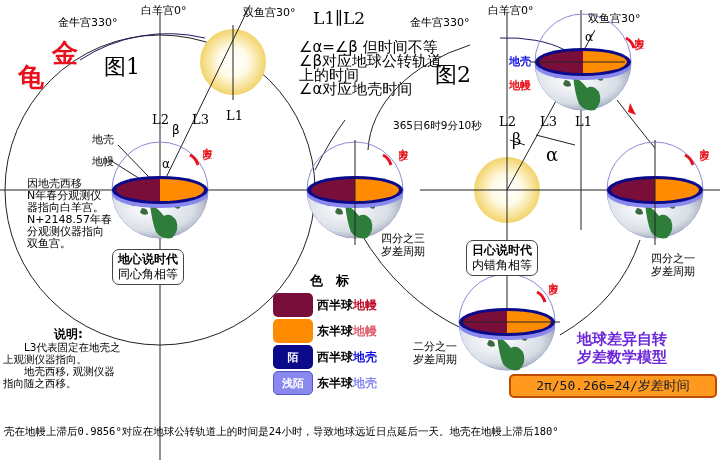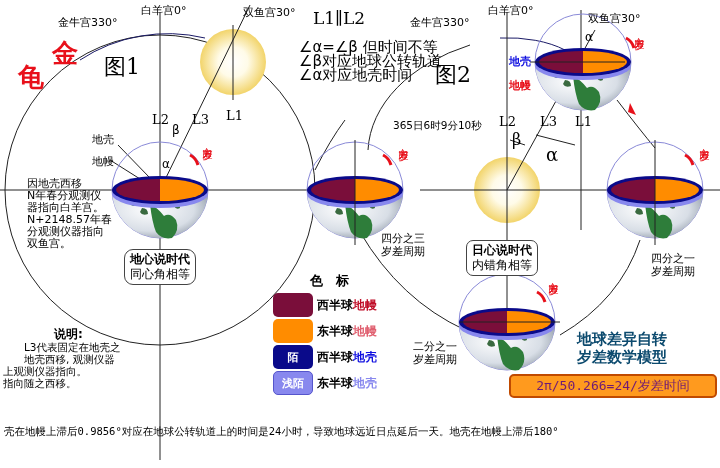--- a/index.html
+++ b/index.html
@@ -8,21 +8,21 @@
   .abs { position: absolute; white-space: nowrap; }
   .lbl { font-size: 11px; line-height: 13px; }
   .serif { font-family: "DejaVu Serif", "Liberation Serif", serif; }
   .vert { writing-mode: vertical-rl; font-size: 10px; color: #e8101a; letter-spacing: -1px; line-height: 11px; }
   svg.canvas { position: absolute; left: 0; top: 0; }
   .box { position: absolute; border: 1px solid #444; border-radius: 7px; background: #fff; text-align: center; font-size: 12px; line-height: 15px; padding: 2px 5px; }
   .box b { font-weight: bold; display: block; }
   .legend-row { position: absolute; left: 273px; height: 26px; display: flex; align-items: center; }
   .swatch { width: 40px; height: 24px; border-radius: 5px; margin-right: 4px; color: #fff; font-size: 11px; font-weight: bold; display: flex; align-items: center; justify-content: center; box-sizing: border-box; }
   .legend-text { font-size: 12px; font-weight: bold; }
-  .formula { position: absolute; left: 509px; top: 374px; width: 204px; height: 20px; background: #ff9a1e; border: 2px solid #c04a00; border-radius: 5px; color: #701a75; font-size: 13px; line-height: 20px; text-align: center; font-family: "DejaVu Sans Mono", "Liberation Mono", monospace; }
+  .formula { position: absolute; left: 509px; top: 374px; width: 204px; height: 20px; background: #ff9a1e; border: 2px solid #c04a00; border-radius: 5px; color: #0f172a; font-size: 13px; line-height: 20px; text-align: center; font-family: "DejaVu Sans Mono", "Liberation Mono", monospace; }
   .para { position: absolute; left: 4px; top: 399px; width: 712px; font-size: 10.5px; line-height: 13px; font-family: "DejaVu Sans Mono", "Liberation Mono", monospace; white-space: pre; }
 </style>
 </head>
 <body>
 
 <svg class="canvas" width="720" height="468" viewBox="0 0 720 468">
   <defs>
     <radialGradient id="sunGrad" cx="50%" cy="50%" r="50%">
       <stop offset="0%" stop-color="#ffffff"></stop>
       <stop offset="45%" stop-color="#fffbe8"></stop>
@@ -109,29 +109,30 @@
 <div class="abs lbl" style="left:92px;top:155px;">地幔</div>
 <div class="abs vert" style="left:202px;top:142px;">岁差方向</div>
 <div class="abs" style="left:27px;top:178px;font-size:11px;line-height:12px;">
   <div>因地壳西移</div>
   <div>N年春分观测仪</div>
   <div>器指向白羊宫。</div>
   <div>N+2148.57年春</div>
   <div>分观测仪器指向</div>
   <div>双鱼宫。</div>
 </div>
-<div class="box" style="left:124px;top:249px;border-radius:9px;">
+<div class="box" style="left:112px;top:249px;">
   <b>地心说时代</b>
   <span>同心角相等</span>
 </div>
 
 <div class="abs serif" style="left:313px;top:8px;font-size:17px;">L1∥L2</div>
 <div class="abs" style="left:283px;top:40px;font-size:15px;line-height:14px;margin-left:16px;">
   <div>∠α=∠β 但时间不等</div>
   <div>∠β对应地球公转轨道</div>
+  <div>上的时间</div>
   <div>∠α对应地壳时间</div>
 </div>
 <div class="abs" style="left:393px;top:119px;font-size:10.5px;">365日6时9分10秒</div>
 <div class="abs" style="left:381px;top:232px;font-size:11px;line-height:13px;">
   <div>四分之三</div>
   <div>岁差周期</div>
 </div>
 
 <div class="abs serif" style="left:435px;top:60px;font-size:22px;">图2</div>
 <div class="abs lbl" style="left:488px;top:4px;">白羊宫0°</div>
@@ -180,26 +181,26 @@
 </div>
 <div class="legend-row" style="top:370px;">
   <div class="swatch" style="background:#8888ee;border:1px solid #5555cc;">浅陌</div>
   <span class="legend-text">东半球</span>
   <span class="legend-text" style="color:#8888ee;">地壳</span>
 </div>
 
 <div class="abs" style="left:54px;top:326px;font-size:12px;font-weight:bold;">说明:</div>
 <div class="abs" style="left:3px;top:341px;font-size:10.5px;line-height:12px;">
   <div>　　L3代表固定在地壳之</div>
+  <div>上观测仪器指向。</div>
   <div>　　地壳西移, 观测仪器</div>
-  <div>上观测仪器指向。</div>
   <div>指向随之西移。</div>
 </div>
 
-<div class="abs" style="left:577px;top:330px;font-size:15px;line-height:18px;color:#0c4a6e;font-weight:bold;">
+<div class="abs" style="left:577px;top:330px;font-size:15px;line-height:18px;color:#6d28d9;font-weight:bold;">
   <div>地球差异自转</div>
   <div>岁差数学模型</div>
 </div>
 <div class="formula">2π/50.266=24/岁差时间</div>
 
 <div class="para">
   <div>壳在地幔上滞后0.9856°对应在地球公转轨道上的时间是24小时，导致地球远近日点延后一天。地壳在地幔上滞后180°</div>
   
   
   

